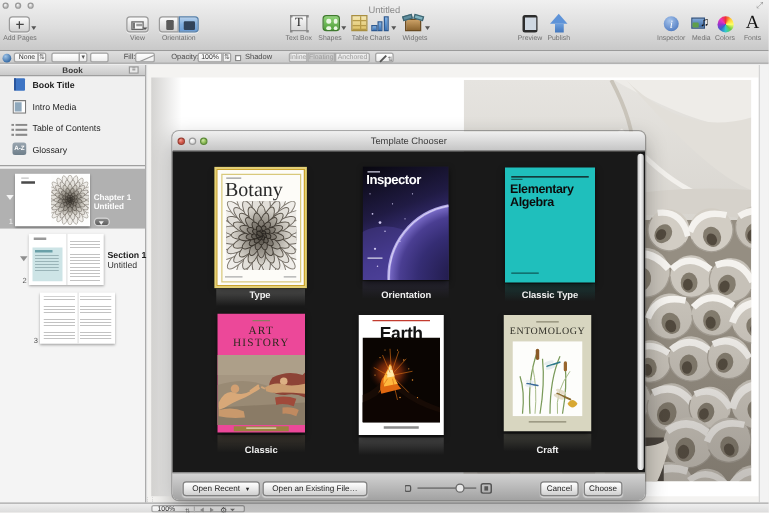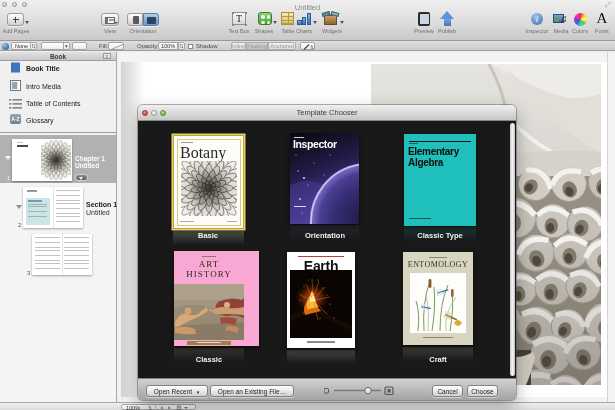--- a/index.html
+++ b/index.html
@@ -709,21 +709,21 @@
             <ellipse cx="0" cy="-2.0" rx="1.9" ry="3.0" fill="#746e62" stroke="#262220" transform="rotate(154.3)"></ellipse>
             <ellipse cx="0" cy="-2.0" rx="1.9" ry="3.0" fill="#746e62" stroke="#262220" transform="rotate(205.7)"></ellipse>
             <ellipse cx="0" cy="-2.0" rx="1.9" ry="3.0" fill="#746e62" stroke="#262220" transform="rotate(257.1)"></ellipse>
             <ellipse cx="0" cy="-2.0" rx="1.9" ry="3.0" fill="#746e62" stroke="#262220" transform="rotate(308.6)"></ellipse>
             <circle cx="0" cy="1" r="26" fill="url(#cdark)"></circle>
           </g>
         </svg>
       <div style="position:absolute;left:6px;top:85px;width:14px;height:1px;background:#aaa;"></div>
       <div style="position:absolute;right:6px;top:85px;width:10px;height:1px;background:#aaa;"></div>
     </div>
-    <div class="covlabel" style="left:10px;top:110px;">Basic</div>
+    <div class="covlabel" style="left:10px;top:110px;">Type</div>
 
     <div class="cover" style="left:152px;top:12px;width:69px;height:91px;overflow:hidden;">
       <svg width="69" height="91" viewBox="0 0 69 91">
         <defs>
           <linearGradient id="sky" x1="0" y1="0" x2=".3" y2="1">
             <stop offset="0" stop-color="#08070e"></stop>
               <stop offset=".45" stop-color="#201b44"></stop>
               <stop offset=".8" stop-color="#41368b"></stop>
               <stop offset="1" stop-color="#4f429e"></stop>
           </linearGradient>
@@ -759,21 +759,21 @@
     <div class="covlabel" style="left:127px;top:110px;">Orientation</div>
 
     <div class="cover" style="left:266px;top:13px;width:72px;height:92px;background:#1fbfbc;">
       <div style="position:absolute;left:5px;top:6.5px;width:62px;height:1.2px;background:#111;"></div>
       <div style="position:absolute;left:5px;top:9px;width:9px;height:1.2px;background:#116562;"></div>
       <div style="position:absolute;left:4px;top:12px;font-size:10px;font-weight:bold;color:#0c0c0c;letter-spacing:-.3px;line-height:11px;">Elementary<br>Algebra</div>
       <div style="position:absolute;left:5px;top:84px;width:22px;height:1px;background:#0e5a58;"></div>
     </div>
     <div class="covlabel" style="left:242px;top:110px;">Classic Type</div>
 
-    <div class="cover" style="left:36px;top:130px;width:85px;height:95px;background:#f9a8d4;">
+    <div class="cover" style="left:36px;top:130px;width:70px;height:95px;background:#ec4899;">
       <div style="position:absolute;left:28px;top:5px;width:14px;height:1.2px;background:#8a7a62;"></div>
       <div style="position:absolute;left:0;top:9px;width:70px;text-align:center;font-family:'Liberation Serif',serif;font-size:9px;letter-spacing:1px;color:#30291f;line-height:9.5px;">ART<br>HISTORY</div>
       <svg style="position:absolute;left:0;top:33px;" width="70" height="56" viewBox="0 0 70 56">
         <rect width="70" height="56" fill="#a59681"></rect>
         <rect width="70" height="16" fill="#ad9f89"></rect>
         <path d="M0 24 Q 20 18 34 23 T 70 21 L 70 56 L 0 56 Z" fill="#998a74"></path>
         <path d="M0 42 L 70 38 L 70 56 L 0 56 Z" fill="#8a7b66"></path>
 
         <circle cx="14" cy="27" r="3.4" fill="#d2a072"></circle>
         <path d="M1 38 Q 6 28 13 30 Q 20 33 26 29 Q 30 26 33 24.5 L 34 27 Q 28 31 22 34 Q 12 38 6 42 L 1 44 Z" fill="#d8a878"></path>

